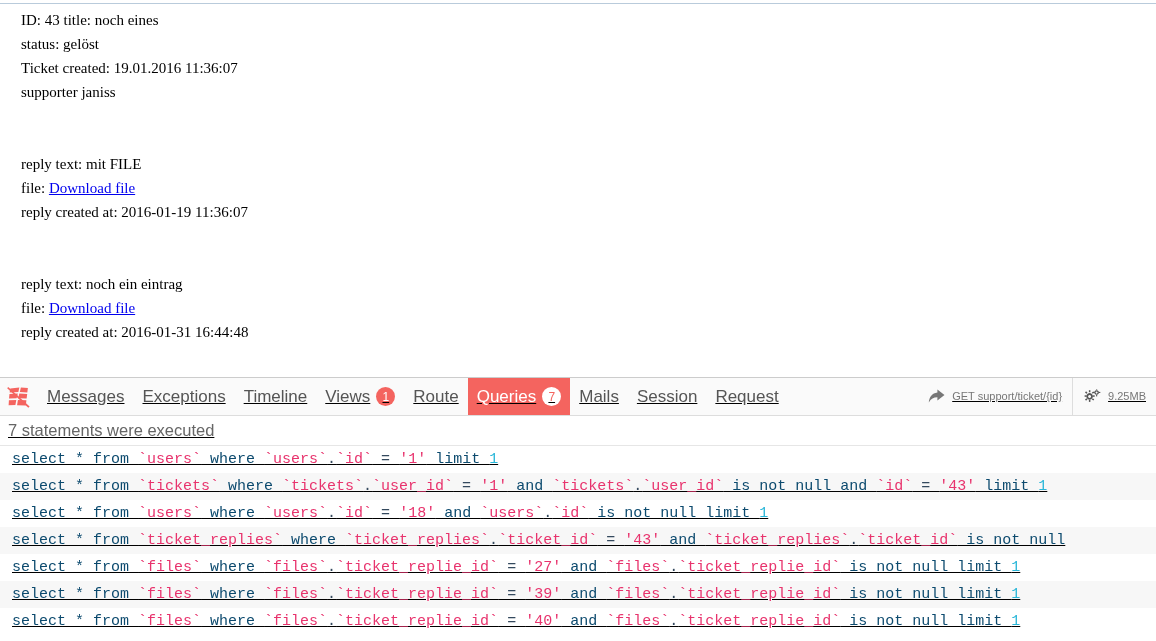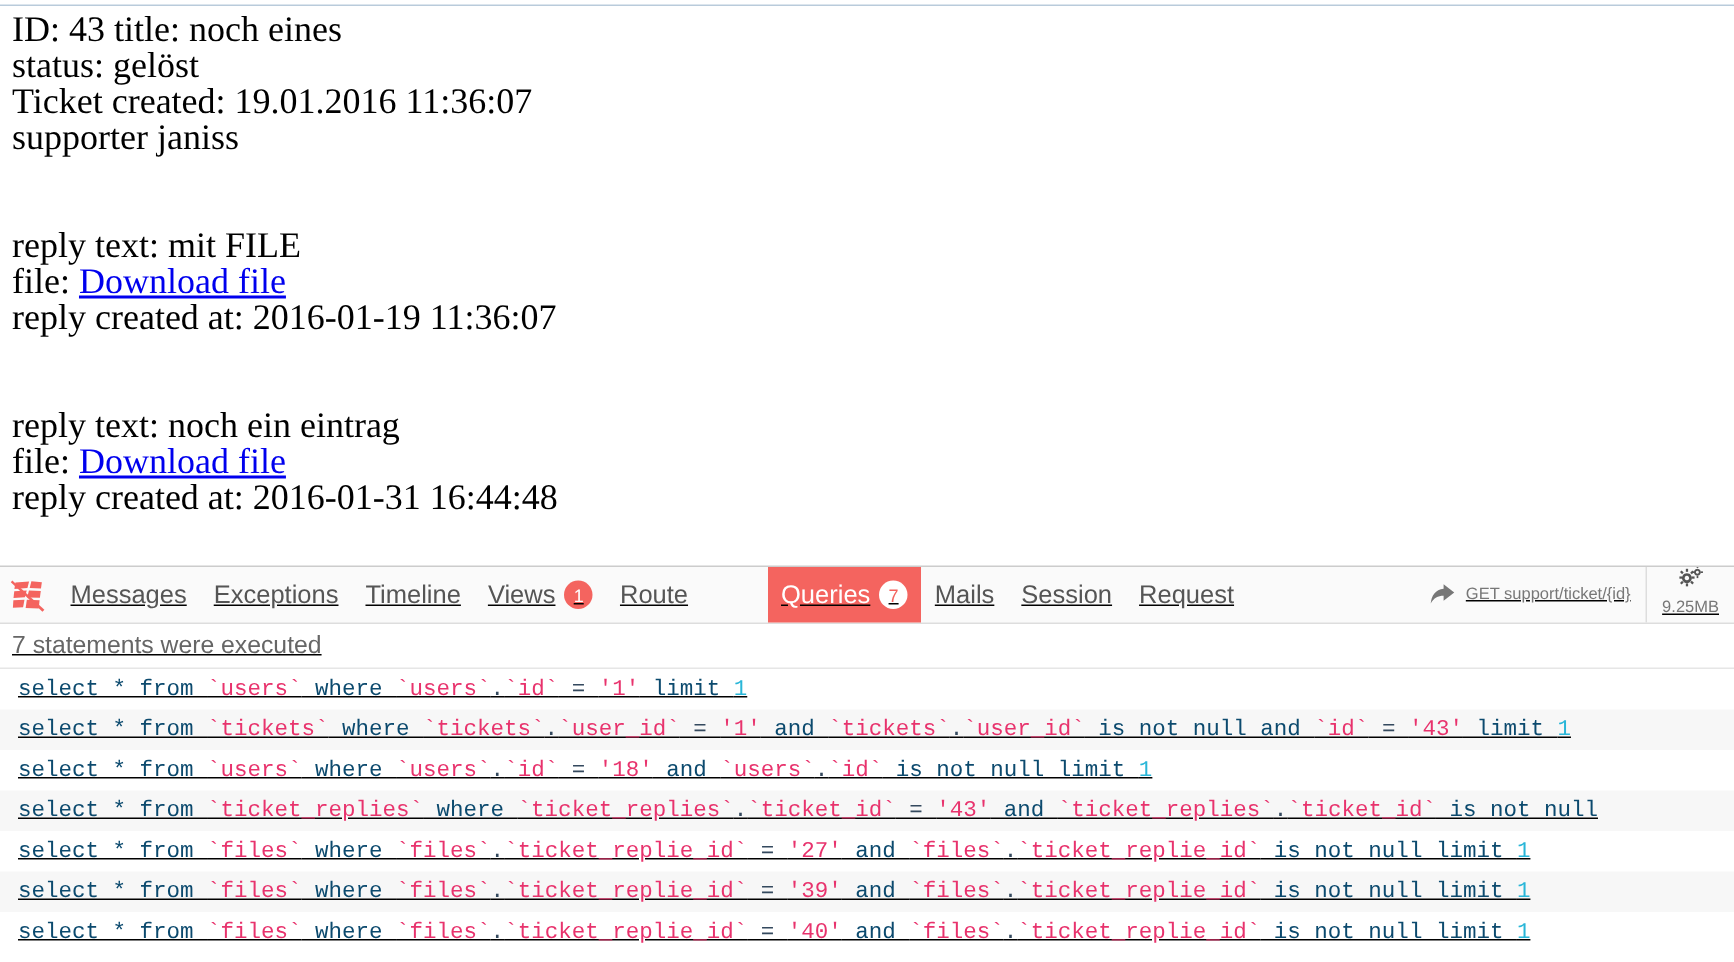--- a/index.html
+++ b/index.html
@@ -22,23 +22,23 @@
     top: 3px; left: 0;
     width: 1156px;
     height: 1px;
     background: #b9cbdb;
   }
 
   
   .page-content {
     position: absolute;
     top: 8px;
-    left: 8px;
+    left: 21px;
     right: 0;
-    font-size: 24px;
+    font-size: 15px;
     line-height: 24px;
     color: #000000;
   }
   .page-content .line { white-space: pre; }
   .page-content .blank { height: 24px; }
   .dl-link {
     color: #0000ee;
     text-decoration: underline;
     cursor: pointer;
     margin-top: 47px;
@@ -87,21 +87,20 @@
     padding: 0 9px;
     font-size: 17px;
     color: #555555;
     cursor: pointer;
     user-select: none;
     line-height: 1;
   }
   .db-tab.active {
     background: #f4645f;
     color: #ffffff;
-    margin-left: 44px;
   }
   .badge {
     display: inline-flex;
     align-items: center;
     justify-content: center;
     min-width: 19px;
     height: 19px;
     border-radius: 50%;
     background: #f4645f;
     color: #ffffff;
@@ -125,21 +124,21 @@
   .db-info {
     display: flex;
     align-items: center;
     gap: 7px;
     padding: 0 10px;
     font-size: 11px;
     color: #777777;
     cursor: pointer;
     line-height: 1;
   }
-  .db-info + .db-info { border-left: 1px solid #dddddd; flex-direction: column; }
+  .db-info + .db-info { border-left: 1px solid #dddddd; }
   .db-info svg { display: block; flex: 0 0 auto; }
 
   
   .db-summary {
     height: 30px;
     display: flex;
     align-items: center;
     padding-left: 8px;
     font-size: 16.5px;
     color: #666666;

